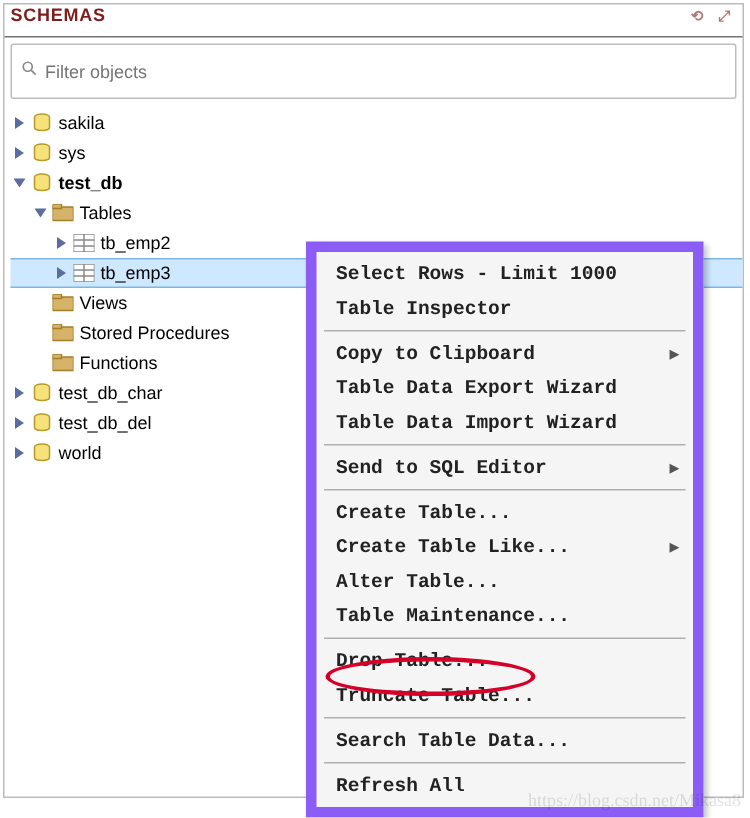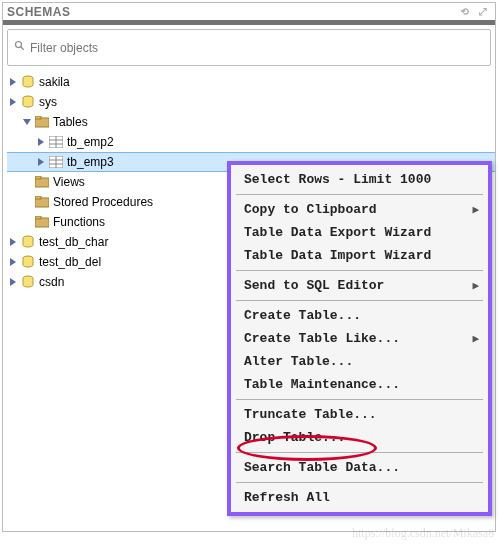--- a/index.html
+++ b/index.html
@@ -17,26 +17,25 @@
   .panel {
     border: 1px solid #bbb;
     width: 494px;
     height: 530px;
     margin: 2px;
     position: relative;
     background: #fff;
   }
   .title-bar {
     display: flex;
-    align-items: center;
     height: 22px;
-    border-bottom: 5px solid #737373;
+    border-bottom: 1px solid #737373;
     padding: 0 4px;
     font-weight: bold;
-    color: #737373;
+    color: #7f1d1d;
     font-size: 12px;
     letter-spacing: .5px;
   }
   .title-bar .spacer { flex: 1; }
   .title-bar .icon-btn {
     width: 16px; height: 16px;
     margin-left: 2px;
     cursor: pointer;
     opacity: .6;
     display: inline-flex; align-items: center; justify-content: center;
@@ -86,24 +85,24 @@
   .pad2 { padding-left: 28px; }
   .selected {
     background: #cde8ff;
     border-top: 1px solid #7eb7e6;
     border-bottom: 1px solid #7eb7e6;
     height: 20px;
   }
   .selected .label { }
   .context-menu {
     position: absolute;
-    left: 224px;
+    left: 201px;
     top: 158px;
     width: 265px;
-    border: 4px solid #8b5cf6;
+    border: 7px solid #8b5cf6;
     background: #f5f5f5;
     box-shadow: 2px 2px 4px rgba(0,0,0,.25);
     padding: 3px;
     font-family: "Courier New", monospace;
     font-size: 13px;
     font-weight: bold;
     color: #222;
     z-index: 5;
   }
   .context-menu .mi {
@@ -180,20 +179,34 @@
         </span>
       <span class="db-icon">
           <svg width="14" height="14" viewBox="0 0 14 14">
             <ellipse cx="7" cy="3" rx="5" ry="2" fill="#f5e27a" stroke="#b89b2a"></ellipse>
             <path d="M2 3v7c0 1.1 2.2 2 5 2s5-.9 5-2V3" fill="#f5e27a" stroke="#b89b2a"></path>
           </svg>
         </span>
       <span class="label">sys</span>
     </div>
 
+    <div class="node">
+      <span class="arrow">
+          <svg viewBox="0 0 8 8">
+            <polygon points="0,1 8,1 4,7" fill="#5b6da0"></polygon>
+          </svg>
+        </span>
+      <span class="db-icon">
+          <svg width="14" height="14" viewBox="0 0 14 14">
+            <ellipse cx="7" cy="3" rx="5" ry="2" fill="#f5e27a" stroke="#b89b2a"></ellipse>
+            <path d="M2 3v7c0 1.1 2.2 2 5 2s5-.9 5-2V3" fill="#f5e27a" stroke="#b89b2a"></path>
+          </svg>
+        </span>
+      <span class="label bold">test_db</span>
+    </div>
 
     <div class="node pad1">
       <span class="arrow">
           <svg viewBox="0 0 8 8">
             <polygon points="0,1 8,1 4,7" fill="#5b6da0"></polygon>
           </svg>
         </span>
       <span class="folder-icon">
           <svg width="14" height="12" viewBox="0 0 14 12">
             <rect x="0" y="2" width="14" height="9" fill="#d7b36a" stroke="#a37e2b"></rect>
@@ -311,28 +324,31 @@
           <svg viewBox="0 0 8 8">
             <polygon points="1,0 7,4 1,8" fill="#5b6da0"></polygon>
           </svg>
         </span>
       <span class="db-icon">
           <svg width="14" height="14" viewBox="0 0 14 14">
             <ellipse cx="7" cy="3" rx="5" ry="2" fill="#f5e27a" stroke="#b89b2a"></ellipse>
             <path d="M2 3v7c0 1.1 2.2 2 5 2s5-.9 5-2V3" fill="#f5e27a" stroke="#b89b2a"></path>
           </svg>
         </span>
-      <span class="label">csdn</span>
+      <span class="label">world</span>
     </div>
 
   </div>
 
   <div class="context-menu">
     <div class="mi">
         <span class="mtext">Select Rows - Limit 1000</span>
+      </div>
+    <div class="mi">
+        <span class="mtext">Table Inspector</span>
       </div>
     <div class="sep"></div>
     <div class="mi">
         <span class="mtext">Copy to Clipboard</span>
         <span class="sub">▶</span>
       </div>
     <div class="mi">
         <span class="mtext">Table Data Export Wizard</span>
       </div>
     <div class="mi">
@@ -352,24 +368,24 @@
         <span class="sub">▶</span>
       </div>
     <div class="mi">
         <span class="mtext">Alter Table...</span>
       </div>
     <div class="mi">
         <span class="mtext">Table Maintenance...</span>
       </div>
     <div class="sep"></div>
     <div class="mi">
+        <span class="mtext">Drop Table...</span>
+      </div>
+    <div class="mi">
         <span class="mtext">Truncate Table...</span>
-      </div>
-    <div class="mi">
-        <span class="mtext">Drop Table...</span>
       </div>
     <div class="sep"></div>
     <div class="mi">
         <span class="mtext">Search Table Data...</span>
       </div>
     <div class="sep"></div>
     <div class="mi">
         <span class="mtext">Refresh All</span>
       </div>
 

